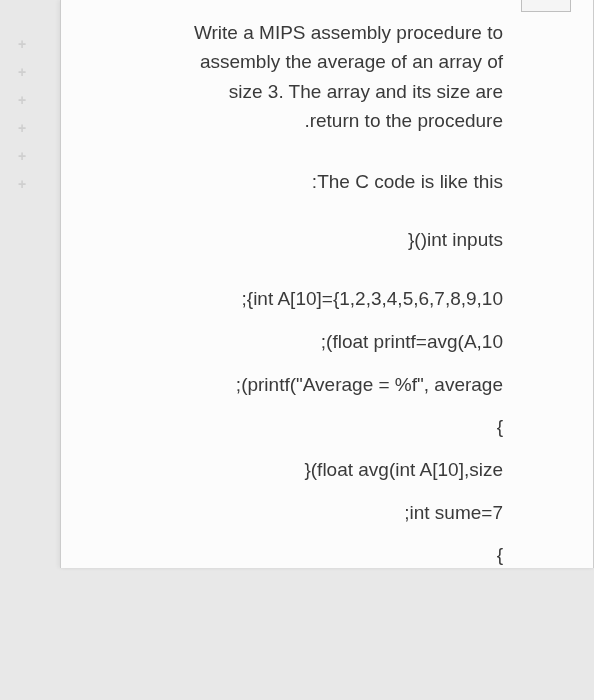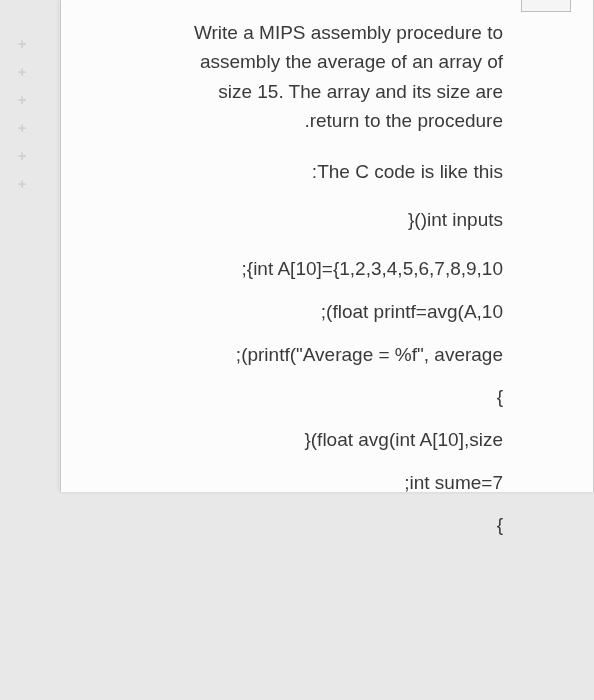--- a/index.html
+++ b/index.html
@@ -16,21 +16,21 @@
     height: 700px;
     background: #e8e8e8;
     padding: 0;
     position: relative;
   }
   .paper {
     position: absolute;
     left: 60px;
     top: 0;
     width: 534px;
-    height: 492px;
+    height: 568px;
     background: #fcfcfc;
     border-left: 1px solid #ccc;
     border-right: 1px solid #ccc;
     box-shadow: -2px 0 4px rgba(0,0,0,0.05), 2px 0 4px rgba(0,0,0,0.05);
   }
   .gutter {
     position: absolute;
     left: 0;
     top: 0;
     width: 60px;
@@ -67,21 +67,21 @@
     text-align: right;
     margin-bottom: 22px;
   }
   .line {
     font-size: 19px;
     color: #3a3a3a;
     line-height: 1.3;
     text-align: right;
     margin-bottom: 18px;
   }
-  .line.gap-top { margin-top: 24px; }
+  .line.gap-top { margin-top: 34px; }
 </style>
 </head>
 <body>
 
 <div class="outer">
 
   <div class="gutter">
     <span class="plus">+</span>
     <span class="plus">+</span>
     <span class="plus">+</span>
@@ -90,21 +90,21 @@
     <span class="plus">+</span>
   </div>
 
   <div class="paper">
     <div class="corner"></div>
     <div class="content">
 
       <div class="intro">
         <div>Write a MIPS assembly procedure to</div>
         <div>assembly the average of an array of</div>
-        <div>size 15. The array and its size are</div>
+        <div>size 3. The array and its size are</div>
         <div>.return to the procedure</div>
       </div>
 
       <div class="line gap-top">:The C code is like this</div>
       <div class="line gap-top">}()int inputs</div>
       <div class="line gap-top">;{int A[10]={1,2,3,4,5,6,7,8,9,10</div>
       <div class="line">;(float printf=avg(A,10</div>
       <div class="line">;(printf("Average = %f", average</div>
       <div class="line">{</div>
       <div class="line">}(float avg(int A[10],size</div>

